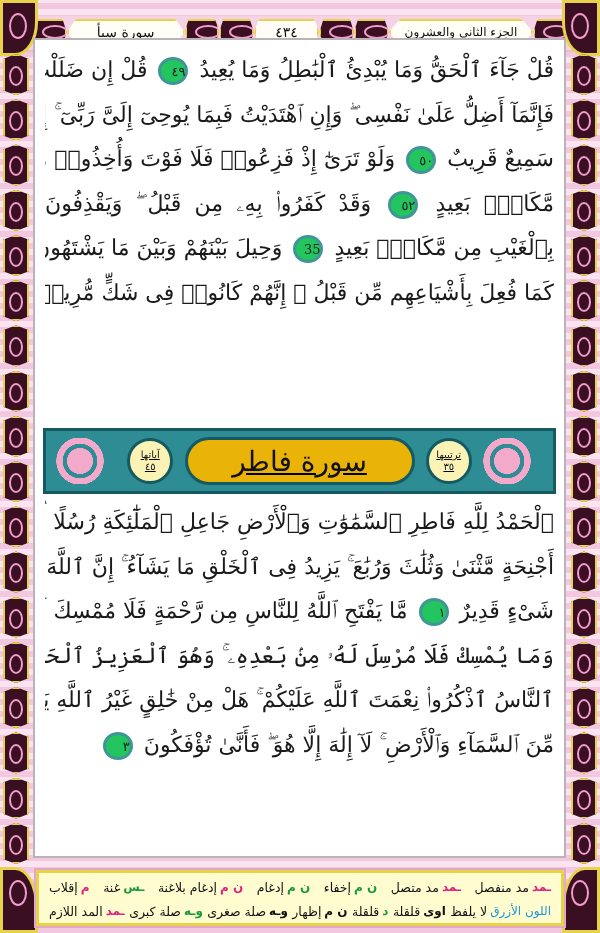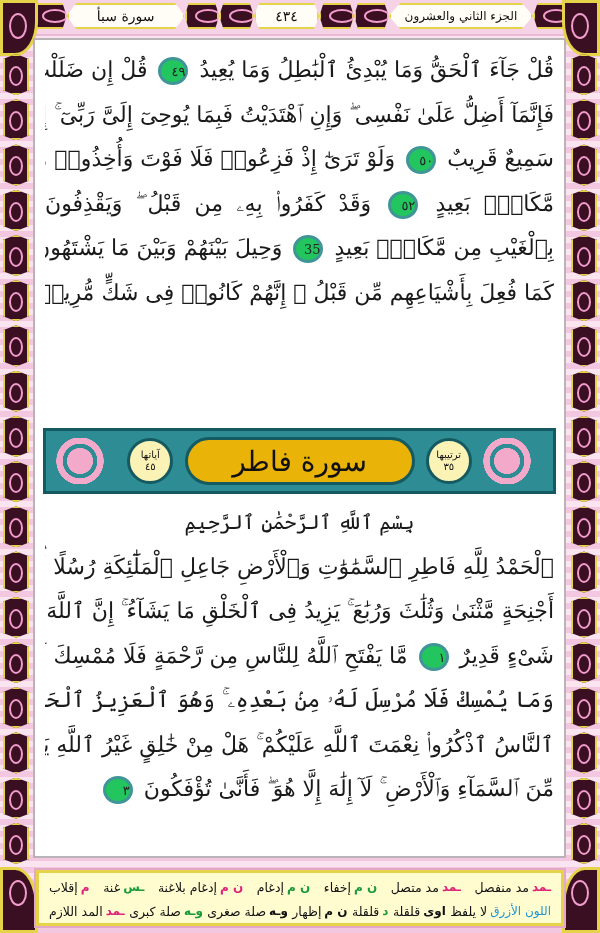--- a/index.html
+++ b/index.html
@@ -1,20 +1,20 @@
 <!DOCTYPE html>
 <html><head>
 <meta charset="utf-8">
 <style>
   html, body { margin:0; padding:0; }
   body { width:600px; height:933px; background:#f3d9ea; position:relative; overflow:hidden; font-family:"DejaVu Sans", sans-serif; }
   .frame { position:absolute; left:0; top:0; width:600px; height:933px; background:
       repeating-linear-gradient(0deg, #f4c7e0 0 6px, #f9e4f0 6px 12px); }
   
-  .header-strip { position:absolute; left:0; top:0; width:600px; height:34px; background:#f6d2e6; border-bottom:2px solid #e9b9d5; }
+  .header-strip { position:absolute; left:0; top:16px; width:600px; height:34px; background:#f6d2e6; border-bottom:2px solid #e9b9d5; }
   .hdr-row { position:absolute; top:3px; left:32px; right:32px; height:26px; display:flex; align-items:center; justify-content:space-between; }
   .orn { width:42px; height:22px; background:#3a0f22; border:2px solid #e7d34a; border-radius:4px; clip-path:polygon(12% 0,88% 0,100% 50%,88% 100%,12% 100%,0 50%); position:relative; }
   .orn::after { content:""; position:absolute; left:8px; top:4px; width:22px; height:10px; border:2px solid #f29ccd; border-radius:50%; }
   .lbl-box { height:22px; background:#fffdf5; border:2px solid #e7d34a; clip-path:polygon(8% 0,92% 0,100% 50%,92% 100%,8% 100%,0 50%); display:flex; align-items:center; justify-content:center; font-family:"DejaVu Serif", serif; font-size:14px; color:#111; padding:0 14px; direction:rtl; white-space:nowrap; }
   .corner { position:absolute; width:32px; height:50px; background:#3a0f22; border:3px solid #e7d34a; border-radius:0 0 40% 0; }
   .corner.tl { left:0; top:0; border-radius:0 0 60% 0; }
   .corner.tr { right:0; top:0; border-radius:0 0 0 60%; }
   .corner.bl { left:0; bottom:0; border-radius:0 60% 0 0; height:60px; }
   .corner.br { right:0; bottom:0; border-radius:60% 0 0 0; height:60px; }
   .corner::after { content:""; position:absolute; left:6px; top:10px; width:14px; height:22px; border:2px solid #f29ccd; border-radius:50%; }
@@ -24,21 +24,21 @@
   .side.right { right:3px; }
   .side .cell { width:22px; height:40px; background:#3a0f22; border:2px solid #e7d34a; clip-path:polygon(0 12%,50% 0,100% 12%,100% 88%,50% 100%,0 88%); position:relative; }
   .side .cell::after { content:""; position:absolute; left:4px; top:10px; width:10px; height:16px; border:2px solid #f29ccd; border-radius:50%; }
   
   .page { position:absolute; left:33px; top:38px; width:533px; height:820px; background:#ffffff; border:2px solid #b9b3b8; box-sizing:border-box; }
   .lines { position:absolute; left:10px; right:10px; top:8px; direction:rtl; }
   .ln { height:44.5px; font-family:"DejaVu Serif", serif; font-size:22px; line-height:44px; color:#1a1a1a; text-align:justify; text-align-last:justify; white-space:nowrap; overflow:hidden; }
   .ln.center { text-align:center; text-align-last:center; }
   .ayah { display:inline-block; width:30px; height:28px; background:#22c55e; border:3px solid #3f9597; border-radius:50%; font-size:13px; line-height:24px; text-align:center; color:#222; vertical-align:middle; box-sizing:border-box; margin:0 4px; }
   
-  .banner { position:absolute; left:8px; right:8px; top:388px; height:66px; background:#2d8c94; border:3px solid #145a60; box-sizing:border-box; display:flex; align-items:center; justify-content:space-between; padding:12px 10px; }
+  .banner { position:absolute; left:8px; right:8px; top:388px; height:66px; background:#2d8c94; border:3px solid #145a60; box-sizing:border-box; display:flex; align-items:center; justify-content:space-between; padding:12px 10px;text-decoration:underline; }
   .banner .flourish { width:60px; height:46px; background:radial-gradient(circle at 40% 50%, #f3a9c9 0 30%, #2d8c94 31% 40%, #f3a9c9 41% 55%, transparent 56%); }
   .banner .medal { width:46px; height:46px; border-radius:50%; background:#fbf2b6; border:3px solid #145a60; display:flex; flex-direction:column; align-items:center; justify-content:center; font-family:"DejaVu Serif", serif; font-size:10px; line-height:12px; color:#111; direction:rtl; box-sizing:border-box; }
   .banner .title { flex:0 0 230px; height:48px; background:#eab308; border:3px solid #145a60; border-radius:24px; display:flex; align-items:center; justify-content:center; font-family:"DejaVu Serif", serif; font-size:28px; color:#111; direction:rtl; box-sizing:border-box; }
   
   .legend { position:absolute; left:36px; right:36px; top:870px; height:56px; background:#fffcd0; border:3px solid #e7d34a; outline:2px solid #e3a7c8; box-sizing:border-box; direction:rtl; padding:2px 10px; font-family:"DejaVu Sans", sans-serif; font-size:12.5px; color:#111; }
   .legend .row { display:flex; justify-content:space-between; align-items:center; height:24px; white-space:nowrap; }
   .legend .item { display:inline-flex; align-items:center; gap:3px; }
   .legend .sw { font-weight:bold; font-size:12px; }
 </style>
 </head>
@@ -145,21 +145,20 @@
     </div>
     <div class="title">سورة فاطر</div>
     <div class="medal">
       <span>ترتيبها</span>
       <span>٣٥</span>
     </div>
     <div class="flourish"></div>
   </div>
 
   <div class="lines" style="top:460px">
-    <div class="ln center" style="font-size:20px">بِسْمِ ٱللَّهِ ٱلرَّحْمَٰنِ ٱلرَّحِيمِ</div>
     <div class="ln">
       <span>ٱلْحَمْدُ لِلَّهِ فَاطِرِ ٱلسَّمَٰوَٰتِ وَٱلْأَرْضِ جَاعِلِ ٱلْمَلَٰٓئِكَةِ رُسُلًا أُو۟لِىٓ</span>
     </div>
     <div class="ln">
       <span>أَجْنِحَةٍ مَّثْنَىٰ وَثُلَٰثَ وَرُبَٰعَ ۚ يَزِيدُ فِى ٱلْخَلْقِ مَا يَشَآءُ ۚ إِنَّ ٱللَّهَ عَلَىٰ كُلِّ</span>
     </div>
     <div class="ln">
       <span>شَىْءٍ قَدِيرٌ</span>
       <span class="ayah">١</span>
       <span>مَّا يَفْتَحِ ٱللَّهُ لِلنَّاسِ مِن رَّحْمَةٍ فَلَا مُمْسِكَ لَهَا ۖ</span>

